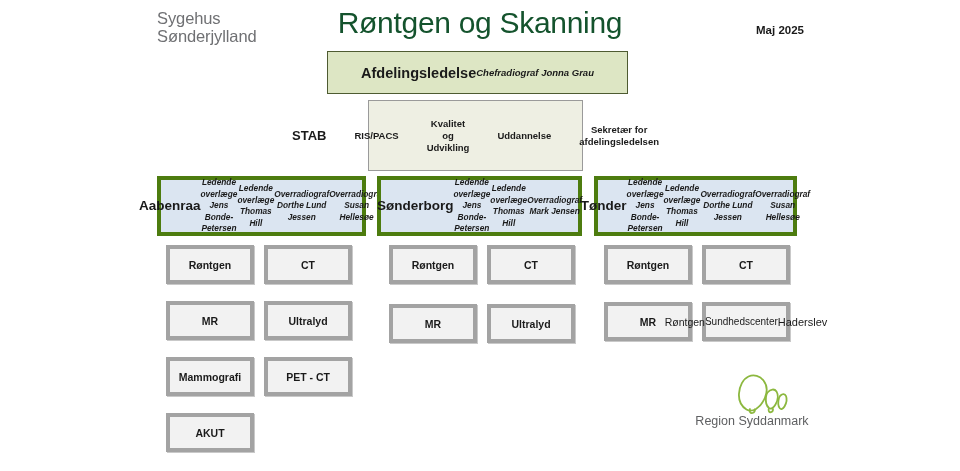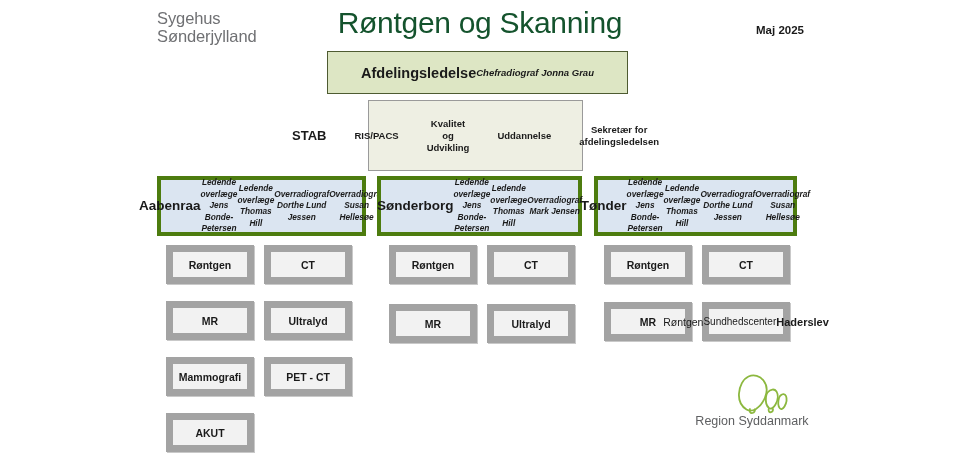--- a/index.html
+++ b/index.html
@@ -98,33 +98,33 @@
   }
   .site-box .box-title { font-size: 13.5px; margin-bottom: 1px; }
   .site-box .box-sub { font-size: 8.3px; }
   #site-aabenraa   { left: 157px;  width: 209px; }
   #site-sonderborg { left: 377px;  width: 205px; }
   #site-tonder     { left: 594px;  width: 203px; }
 
   
   .mod-box {
     background: #f2f2f2;
-    border: 7px solid #a3a3a3;
+    border: 4px solid #a3a3a3;
     box-shadow: 1px 1px 0 #c9c9c9;
     height: 39px;
     width: 88px;
     font-size: 10.5px;
     font-weight: bold;
   }
 
   
   #mod-haderslev { line-height: 12px; }
   #mod-haderslev .hl-1 { font-size: 10.5px; font-weight: 400; }
   #mod-haderslev .hl-2 { font-size: 10px;  font-weight: 400; }
-  #mod-haderslev .hl-3 { font-size: 11px;   font-weight: bold; }
+  #mod-haderslev .hl-3 { font-size: 11px;   font-weight: normal; }
 
   
   #region-logo { left: 688px; top: 368px; width: 128px; height: 68px; }
   #region-logo svg { display: block; }
   #region-logo-text {
     position: absolute;
     left: 0; top: 46px;
     width: 128px;
     text-align: center;
     font-size: 12.5px;

